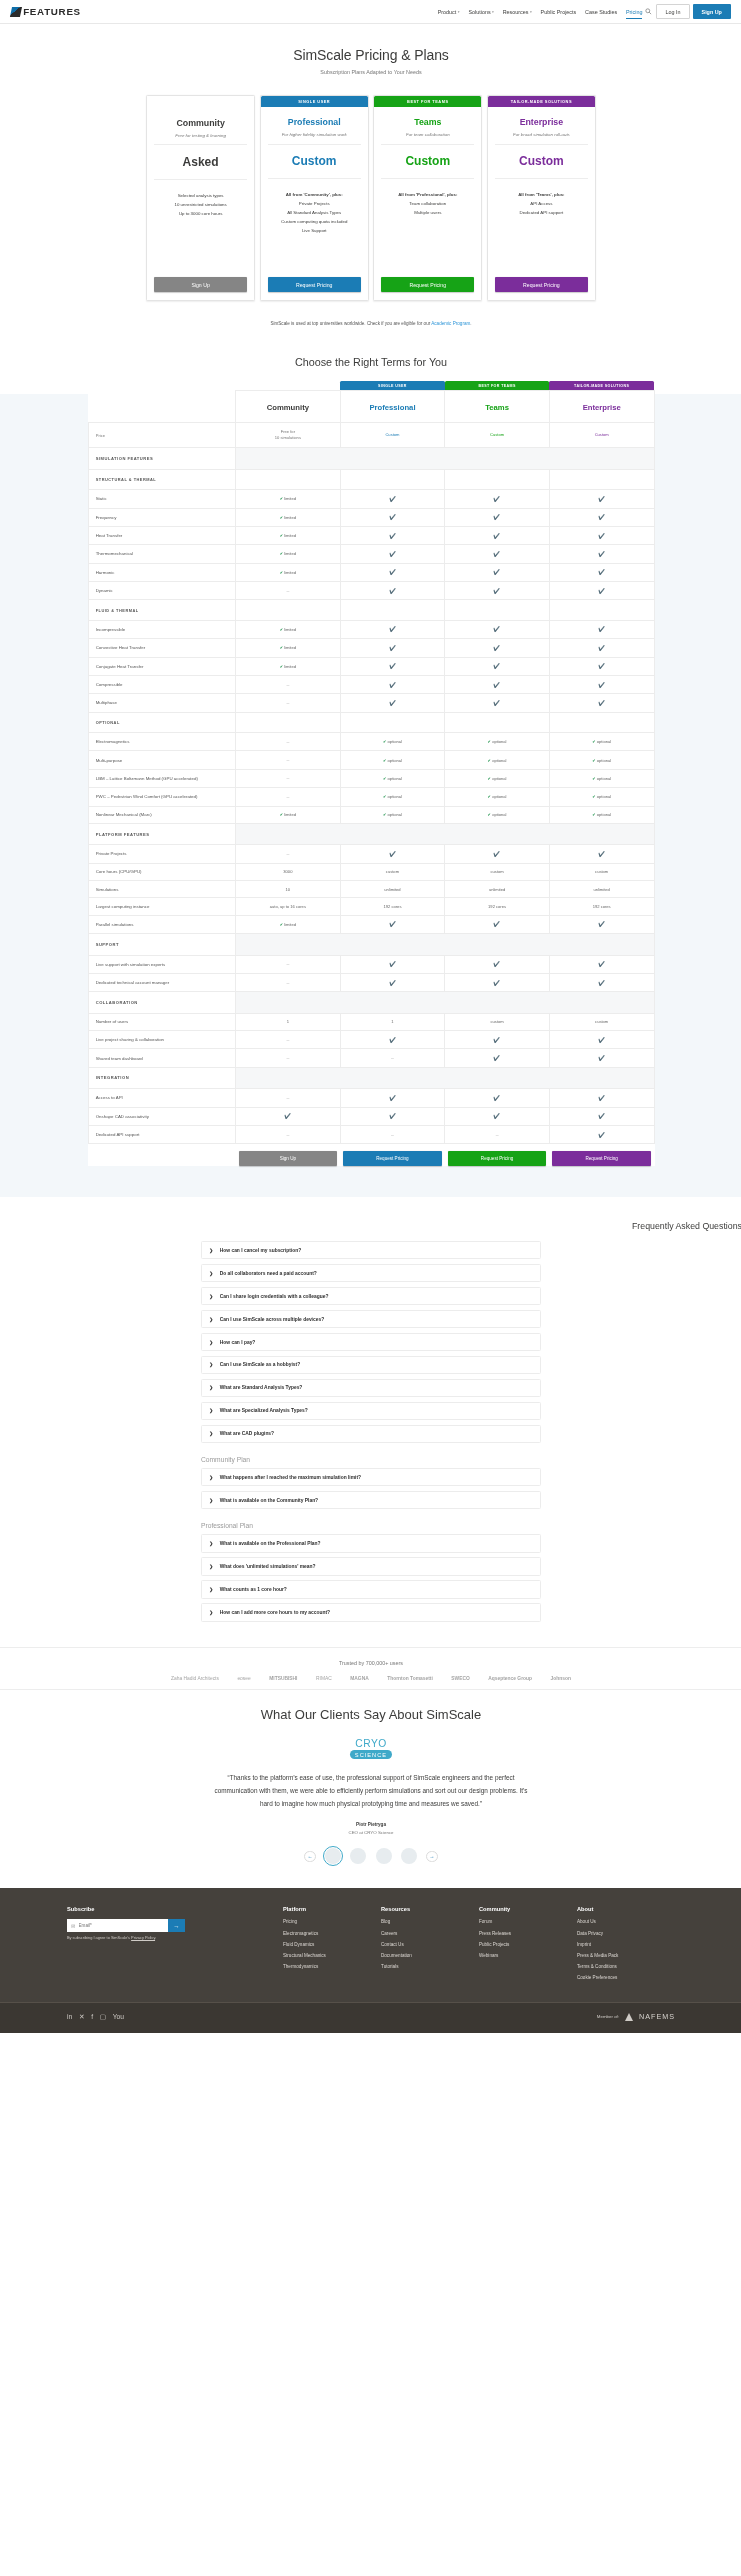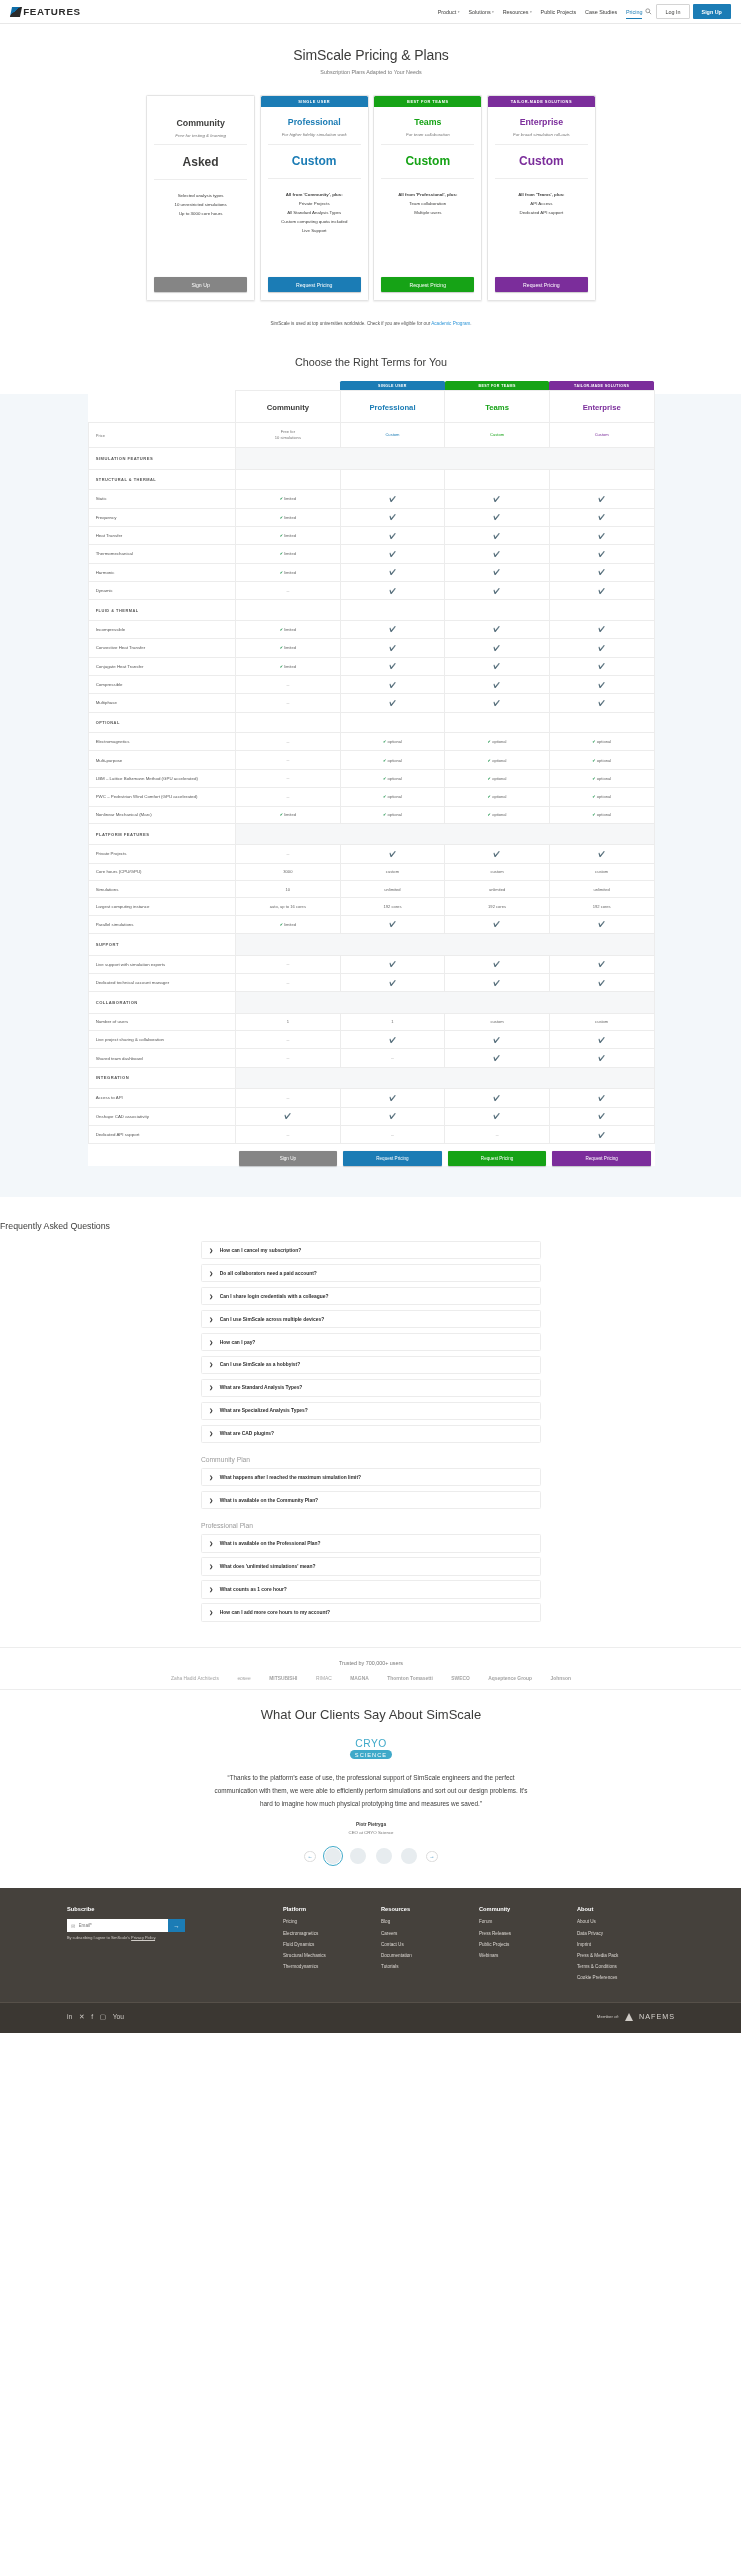--- a/index.html
+++ b/index.html
@@ -117,21 +117,21 @@
   .sub-row .row-label { background:#fff; font-size: 3.9px; font-weight:bold; letter-spacing:0.5px; color:#555; padding: 7.2px 7.2px; text-transform:uppercase; }
   .sub-row td { background:#fff; }
   .chk { color:#0d8a3e; font-size: 5.7px; }
   .lim { color:#666; font-size:4.1px; }
   .dash { color:#bbb; font-size: 5.2px; }
   .table-cta-row td { border:none; background:transparent; padding: 7.2px 3.1px 0; }
   .table-cta { display:block; width:100%; border:none; border-radius:1px; color:#fff; font-size:4.6px; padding:4.6px 0; cursor:pointer; box-shadow:0 0.5px 1px rgba(0,0,0,0.2); }
 
   
   .faq-section { padding: 24px 0 20.6px; background:#fff; }
-  .faq-title { text-align:left; font-size: 8.8px; font-weight:normal; padding-bottom: 10.3px; }
+  .faq-title { text-align:right; font-size: 8.8px; font-weight:normal; padding-bottom: 10.3px; }
   .faq-list { width: 340px; margin: 0 auto; }
   .faq-item {
     border: 0.5px solid #ececec; border-radius: 1.5px;
     padding: 5.7px 7.2px; margin-bottom: 4.6px;
     display:flex; align-items:center; gap: 6.7px; cursor:pointer; background:#fff;
   }
   .faq-chevron { font-size: 4.6px; color:#333; font-weight:bold; }
   .faq-q { font-size: 4.9px; color:#2e2e2e; font-weight:bold; }
   .faq-group-title { font-size: 6.7px; color:#9a9a9a; padding: 8.2px 0 5.2px; }
 

